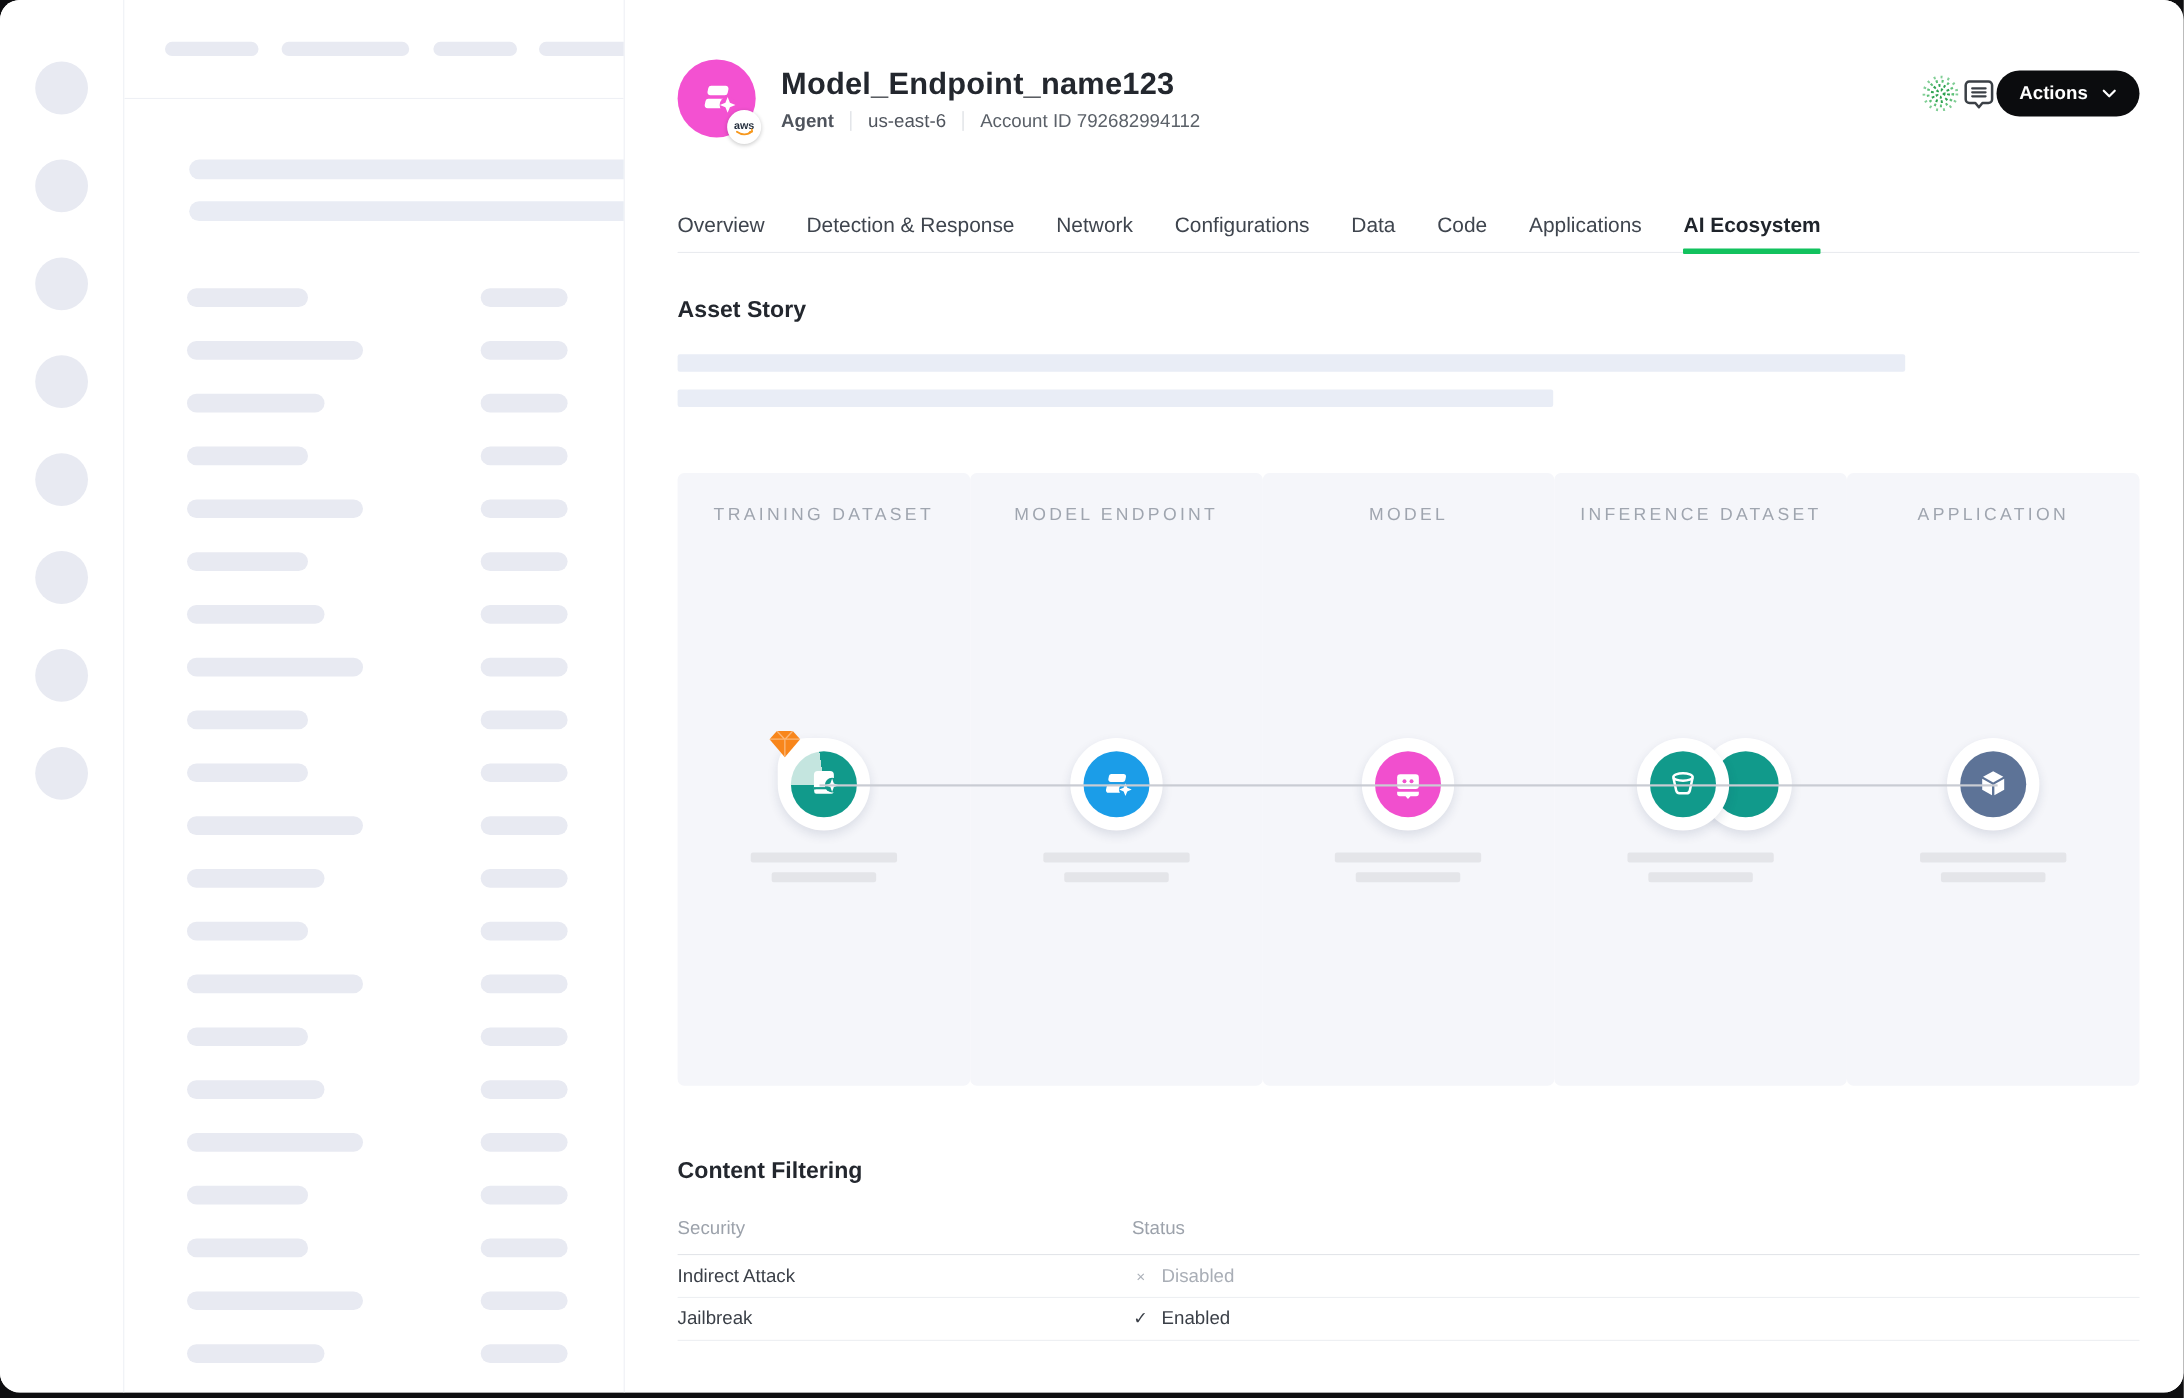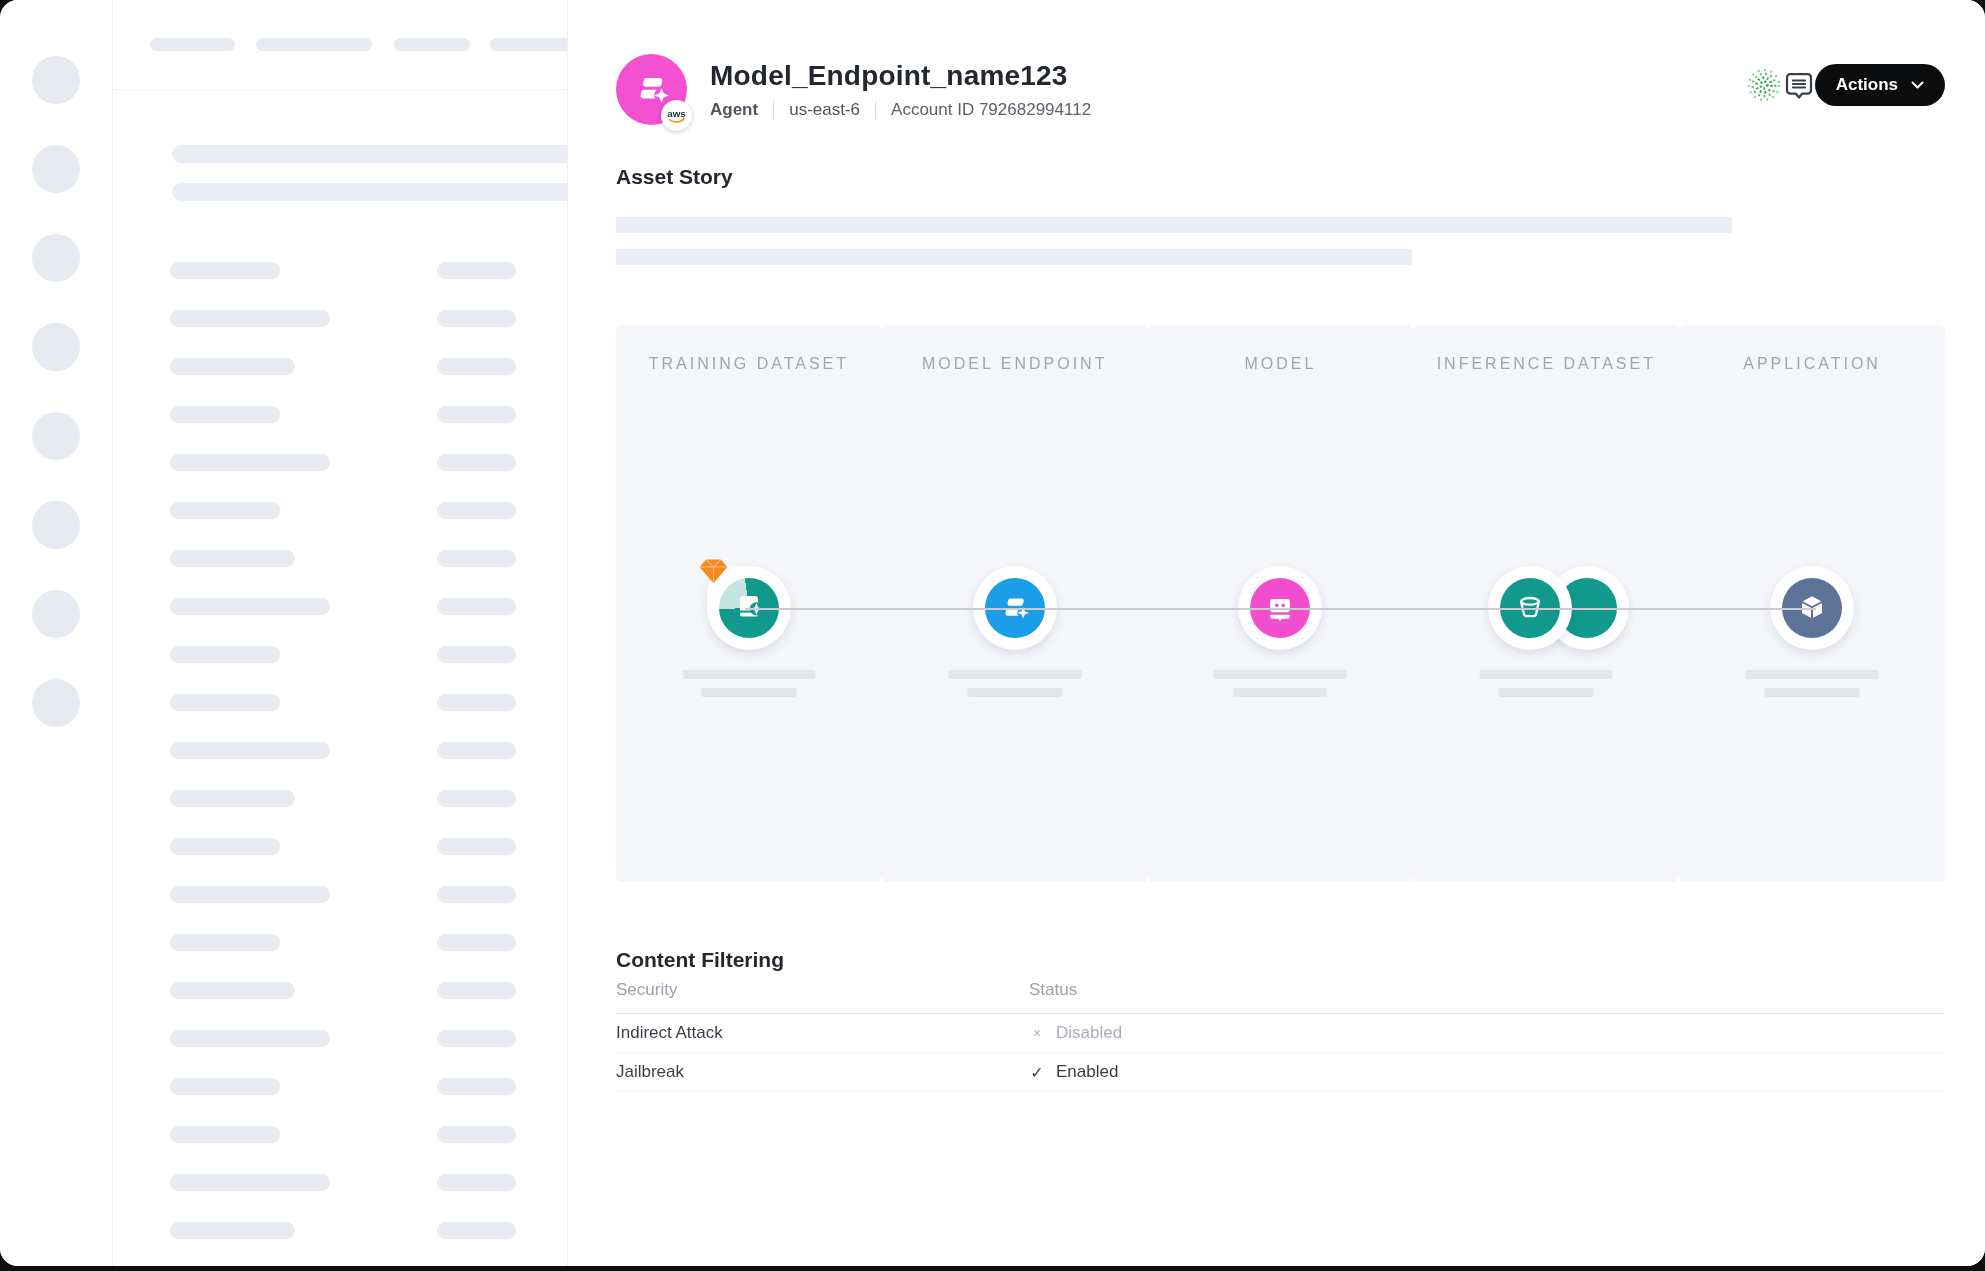--- a/index.html
+++ b/index.html
@@ -65,21 +65,21 @@
   .inner-slate{background:#5D7397;}
   .node.training .node-circle{border-radius:32% 50% 50% 50%;}
   .gem{position:absolute;top:-8px;left:-9px;width:31px;z-index:3;}
   .ghost-node{position:absolute;top:241px;left:50%;transform:translateX(calc(-50% + 41px));width:84px;height:84px;z-index:1;}
   .front-node{transform:translateX(calc(-50% - 16px));}
   .node-bar{position:absolute;left:50%;transform:translateX(-50%);background:#E4E5E9;border-radius:2px;height:9px;}
   .node-bar1{top:345px;width:133px;}
   .node-bar2{top:363px;width:95px;}
   
   .cf-title{margin-top:66px;}
-  .cf-table{}
+  .cf-table{margin-top:22px;}
   .cf-head{display:grid;grid-template-columns:413px 1fr;padding:8px 0 13px 0;color:#9CA2AB;font-size:17px;
     border-bottom:1px solid #E3E5E9;}
   .cf-row{display:grid;grid-template-columns:413px 1fr;align-items:center;height:38px;
     border-bottom:1px solid #EDEFF2;font-size:17px;color:#3A3F47;}
   .status-cell{display:flex;align-items:center;gap:11px;}
   .mark{width:16px;text-align:center;font-size:16px;}
   .cf-row.disabled .mark{color:#AEB3BB;font-size:14px;}
   .cf-row.disabled .status-text{color:#A9AEB6;}
   .cf-row.enabled .mark{color:#3A3F47;}
 </style>
@@ -249,20 +249,30 @@
         </button>
         <button class="actions-btn">
           <span>Actions</span>
           <svg width="13" height="9" viewBox="0 0 13 9">
             <path d="M1.5 1.5l5 5 5-5" stroke="#fff" stroke-width="2" fill="none" stroke-linecap="round" stroke-linejoin="round"></path>
           </svg>
         </button>
       </div>
     </div>
 
+    <div class="tabs">
+      <div class="tab">Overview</div>
+      <div class="tab">Detection &amp; Response</div>
+      <div class="tab">Network</div>
+      <div class="tab">Configurations</div>
+      <div class="tab">Data</div>
+      <div class="tab">Code</div>
+      <div class="tab">Applications</div>
+      <div class="tab active">AI Ecosystem</div>
+    </div>
 
     <div class="section-title asset-title">Asset Story</div>
     <div class="story-bar story-bar1"></div>
     <div class="story-bar story-bar2"></div>
 
     <div class="pipeline">
       <div class="pipe-line"></div>
 
       <div class="pipe-col">
         <div class="pipe-title">TRAINING DATASET</div>

